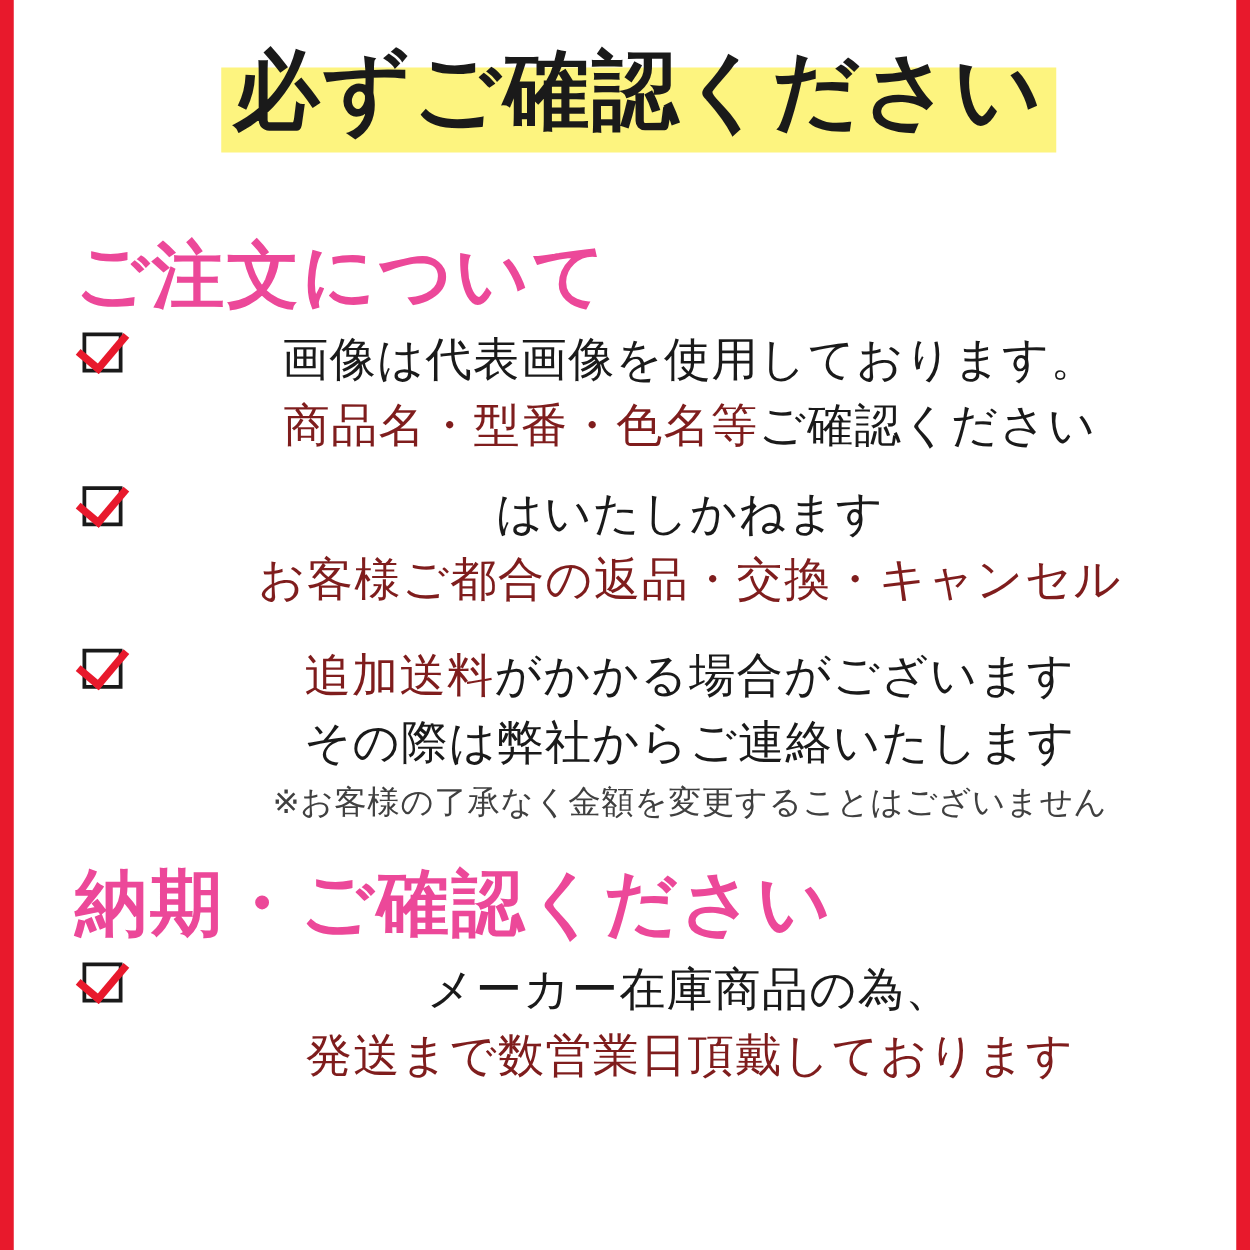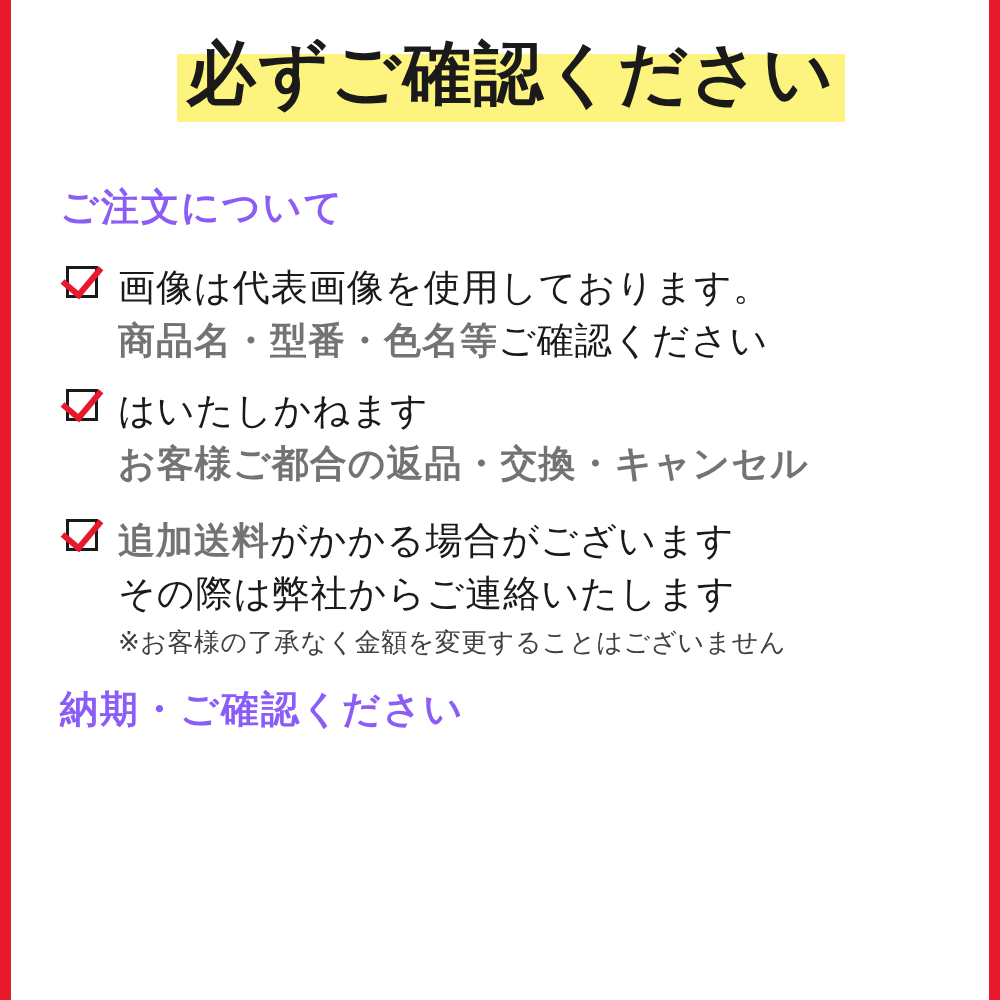--- a/index.html
+++ b/index.html
@@ -66,33 +66,34 @@
     color: #1a1a1a;
     white-space: nowrap;
   }
 
   
   .section-heading {
     position: absolute;
     left: 38px;
     font-family: "DejaVu Sans", sans-serif;
     font-weight: bold;
-    font-size: 38px;
+    font-size: 58px;
     letter-spacing: 2px;
-    color: #8b5cf6;
+    color: #ec4899;
     white-space: nowrap;
   }
   #heading-order { top: 182px; }
   #heading-delivery { top: 684px; }
 
   
   .item {
     position: absolute;
     left: 44px;
     width: 920px;
+    text-align: center;
   }
   .check-icon {
     position: absolute;
     left: 0;
     top: 4px;
     width: 36px;
     height: 36px;
   }
   .check-icon .box {
     position: absolute;
@@ -117,22 +118,22 @@
   }
   .line {
     font-family: "DejaVu Sans", sans-serif;
     font-size: 37px;
     line-height: 1.42;
     letter-spacing: 1px;
     color: #1a1a1a;
     white-space: nowrap;
   }
   .line .red {
-    font-weight: bold;
-    color: #737373;
+    font-weight: normal;
+    color: #7f1d1d;
   }
   .line .blk {
     font-weight: normal;
     color: #1a1a1a;
   }
   .note {
     font-family: "DejaVu Sans", sans-serif;
     font-size: 26px;
     line-height: 1.4;
     letter-spacing: 0.5px;
@@ -202,16 +203,30 @@
         </div>
         <div class="line">
           <span class="blk">その際は弊社からご連絡いたします</span>
         </div>
         <div class="note">※お客様の了承なく金額を変更することはございません</div>
       </div>
     </div>
 
     <div class="section-heading" id="heading-delivery">納期・ご確認ください</div>
 
+    <div class="item" id="item-4">
+      <span class="check-icon">
+        <span class="box"></span>
+          <span class="tick"></span>
+      </span>
+      <div class="lines">
+        <div class="line">
+          <span class="blk">メーカー在庫商品の為、</span>
+        </div>
+        <div class="line">
+          <span class="red">発送まで数営業日頂戴しております</span>
+        </div>
+      </div>
+    </div>
 
 
   </div>
 </div>
 
 </body></html>

